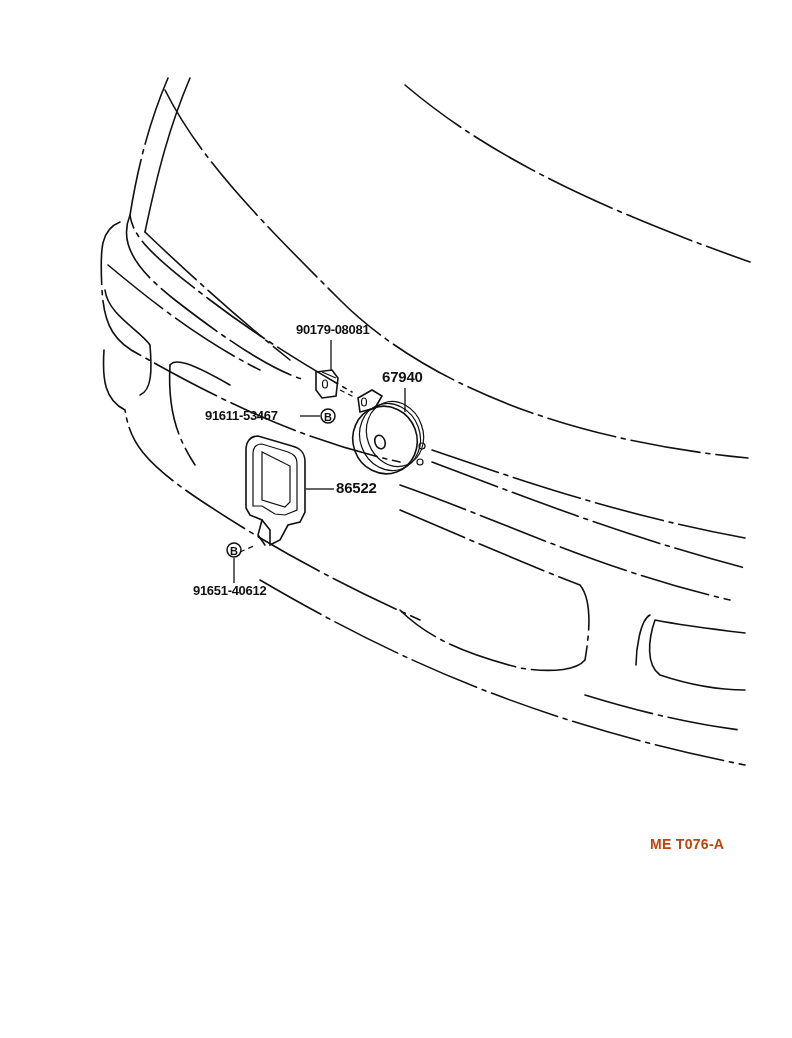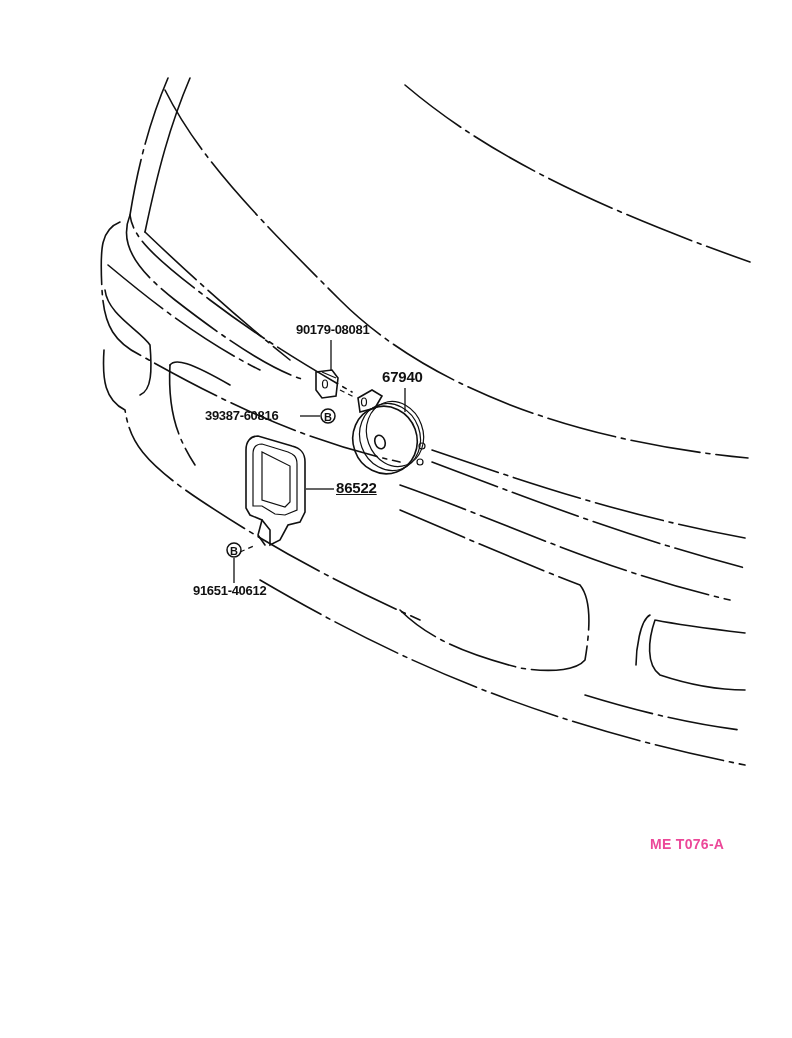--- a/index.html
+++ b/index.html
@@ -3,21 +3,21 @@
   <meta charset="utf-8">
   <style>
     html, body { margin: 0; padding: 0; background: #ffffff; }
     body { width: 792px; height: 1038px; position: relative; overflow: hidden;
            font-family: "Liberation Sans", sans-serif; }
     #diagram { position: absolute; left: 0; top: 0; width: 792px; height: 1038px; }
     .lbl { position: absolute; font-family: "Liberation Sans", sans-serif; font-size: 13px;
            font-weight: bold; color: #111; letter-spacing: -0.3px; white-space: nowrap; line-height: 14px; }
     .lbl.big { font-size: 15px; letter-spacing: -0.2px; }
     .code { position: absolute; font-family: "Liberation Sans", sans-serif; font-size: 14px;
-            font-weight: bold; color: #ec4899; letter-spacing: 0.3px; white-space: nowrap; }
+            font-weight: bold; color: #c2410c; letter-spacing: 0.3px; white-space: nowrap; }
     svg .solid { fill: none; stroke: #111; stroke-width: 1.6; stroke-linecap: round; }
     svg .dash  { fill: none; stroke: #111; stroke-width: 1.6; stroke-dasharray: 70 6 4 6; stroke-linecap: round; }
     svg .thin  { fill: none; stroke: #111; stroke-width: 1.2; }
     svg .leader{ fill: none; stroke: #111; stroke-width: 1.3; }
   </style>
 </head>
 <body>
 
 <div id="diagram">
   <svg width="792" height="1038" viewBox="0 0 792 1038">
@@ -83,18 +83,18 @@
       <text x="328" y="420.5" font-family="Liberation Sans, sans-serif" font-size="11" font-weight="bold" text-anchor="middle" fill="#111">B</text>
     </g>
     <g>
       <circle cx="234" cy="550" r="7" fill="none" stroke="#111" stroke-width="1.5"></circle>
       <text x="234" y="554.5" font-family="Liberation Sans, sans-serif" font-size="11" font-weight="bold" text-anchor="middle" fill="#111">B</text>
     </g>
   </svg>
 
   <span class="lbl" style="left:296px; top:323px;">90179-08081</span>
   <span class="lbl big" style="left:382px; top:370px;">67940</span>
-  <span class="lbl" style="left:205px; top:409px;">39387-60816</span>
-  <span class="lbl big" style="left:336px; top:481px;text-decoration:underline;">86522</span>
+  <span class="lbl" style="left:205px; top:409px;">91611-53467</span>
+  <span class="lbl big" style="left:336px; top:481px;">86522</span>
   <span class="lbl" style="left:193px; top:584px;text-align:right;">91651-40612</span>
 
   <span class="code" style="left:650px; top:836px;">ME T076-A</span>
 </div>
 
 </body></html>

